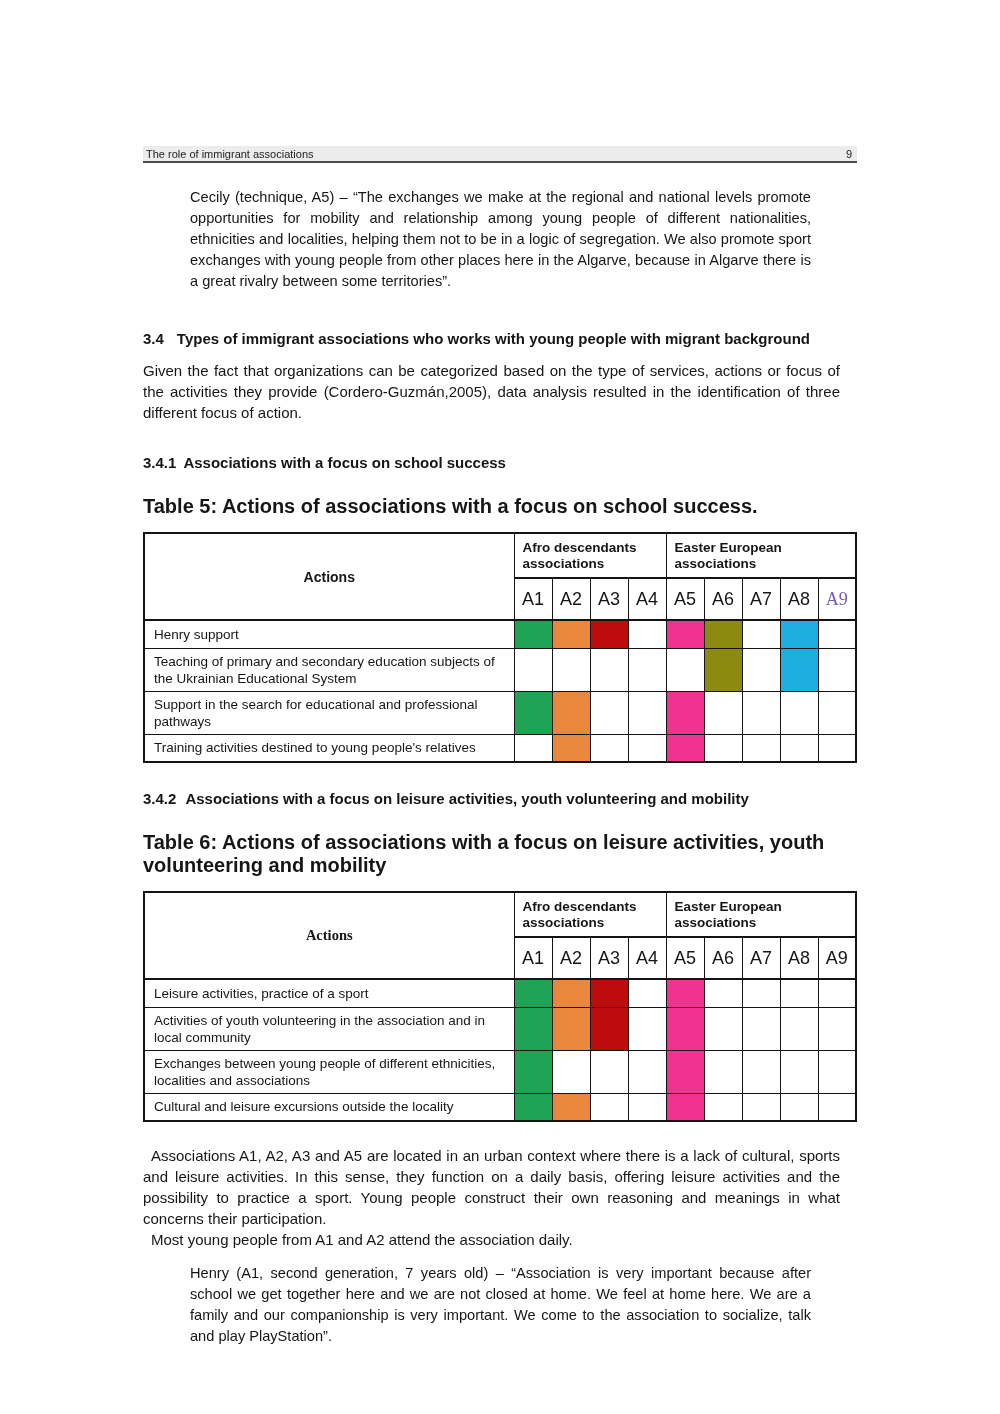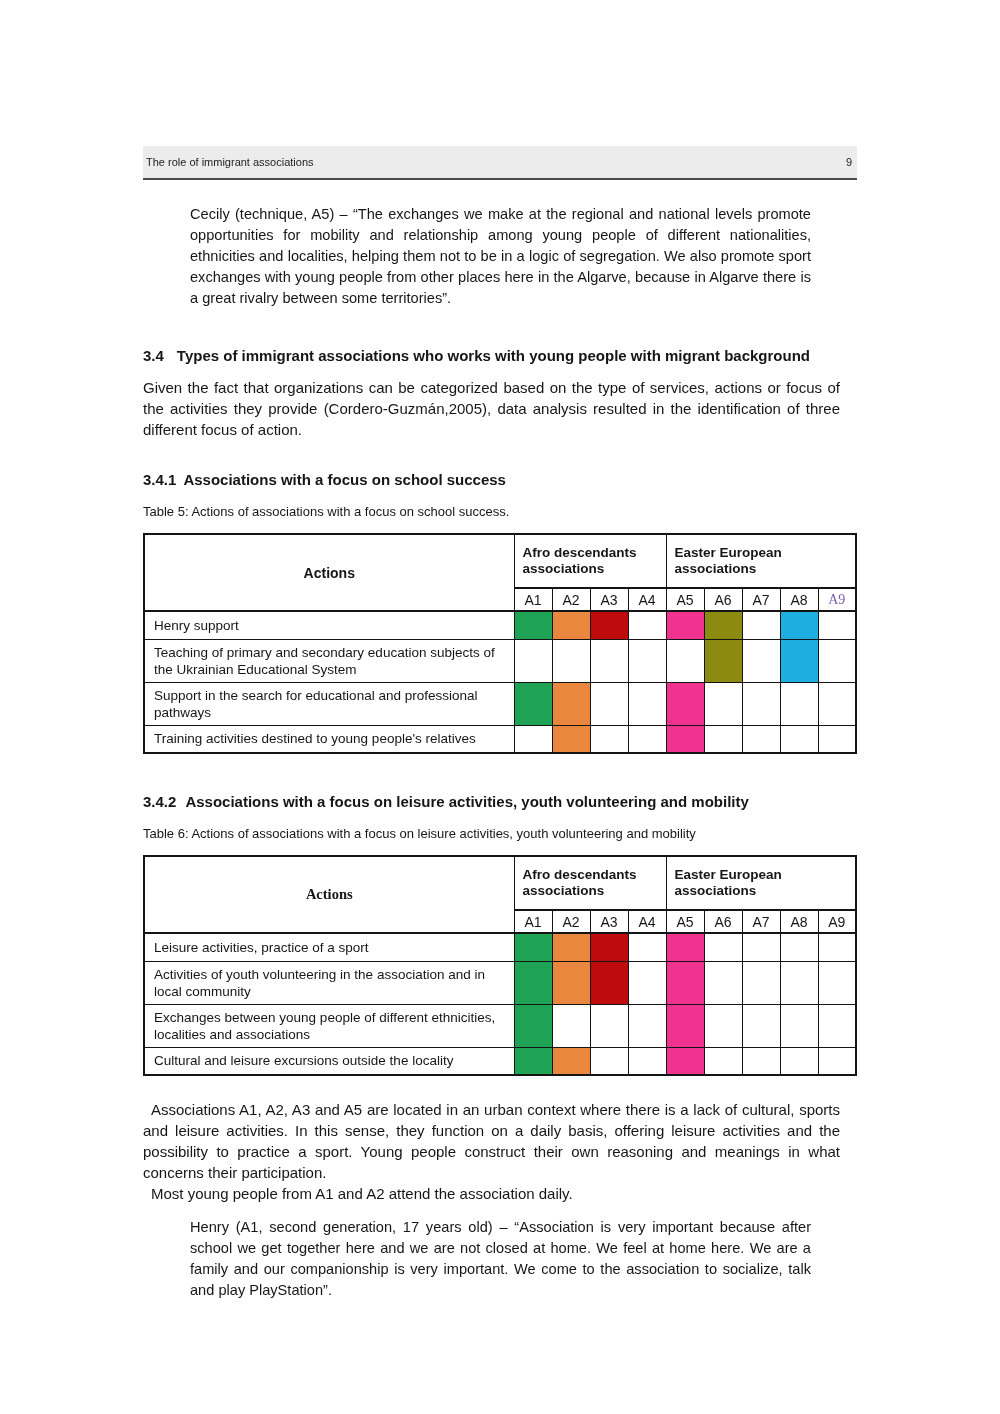--- a/index.html
+++ b/index.html
@@ -10,73 +10,73 @@
     color:#161616;
     font-family:"Liberation Sans", sans-serif;
     overflow:hidden;
   }
   .page { width:1000px; height:1414px; padding:146px 143px 40px 143px; }
 
   .header-bar {
     display:flex; justify-content:space-between; align-items:center;
     background:#ececec;
     border-bottom:2px solid #4a4a4a;
-    height:34px;
+    height:17px;
     padding:1px 5px 1px 3px;
     font-size:11px;
     color:#222;
   }
 
   .quote {
     margin:24px 46px 0 47px;
     font-size:14.6px;
     line-height:21px;
     text-align:justify;
   }
 
   .sec { font-size:15px; font-weight:bold; margin:38px 0 0 0; }
   .sec .num-gap-a { display:inline-block; margin-right:13px; }
   .sec .num-gap-b { display:inline-block; margin-right:7px; }
   .sec .num-gap-c { display:inline-block; margin-right:9px; }
   .sec-341 { margin-top:31px; }
-  .sec-342 { margin-top:39px; }
+  .sec-342 { margin-top:27px; }
 
   .para {
     font-size:15px; line-height:21px;
     text-align:justify;
     margin:13px 17px 0 0;
   }
   .para-after { margin-top:23px; text-indent:8px; }
   .para-most { margin-top:0; text-indent:8px; text-align:left; }
 
-  .caption { font-size:13px; font-weight:normal; margin:16px 0 0 0; }
+  .caption { font-size:20px; font-weight:bold; margin:24px 0 0 0; }
 
   table.doc-table {
     margin-top:14px;
     border-collapse:collapse;
     table-layout:fixed;
     width:714px;
     border:2px solid #141414;
     font-size:13.5px;
     color:#161616;
   }
   .doc-table th, .doc-table td { border:1px solid #141414; padding:0; }
   .doc-table thead th { border-bottom-width:2px; }
   .doc-table .actions-th {
     width:370px; text-align:center; vertical-align:middle;
     padding:4px 9px; font-size:14px; font-weight:bold;
   }
   .doc-table.serif-actions .actions-th { font-family:"Liberation Serif", serif; font-size:14.5px; }
   .doc-table .group-th {
     text-align:left; vertical-align:middle;
-    padding:3px 8px; height:54px; font-weight:bold; font-size:13.5px; line-height:16px;
+    padding:3px 8px; height:45px; font-weight:bold; font-size:13.5px; line-height:16px;
   }
   .doc-table .a-th {
-    height:23px; width:38px; text-align:center; vertical-align:middle;
-    font-weight:normal; font-size:14px;
+    height:42px; width:38px; text-align:center; vertical-align:middle;
+    font-weight:normal; font-size:18px;
   }
   .doc-table .a-th.a9-serif { font-family:"Liberation Serif", serif; }
   .doc-table .label-td {
     text-align:left; vertical-align:middle;
     padding:4px 9px; height:28px; line-height:17px; font-size:13.5px;
   }
   .doc-table tr.muted-top td { border-top-color:#8a8a8a; }
 </style>
 </head>
 <body>
@@ -250,15 +250,15 @@
             <td></td>
             <td></td>
           </tr>
         </tbody>
       </table>
     </div>
 
   <p class="para para-after">Associations A1, A2, A3 and A5 are located in an urban context where there is a lack of cultural, sports and leisure activities. In this sense, they function on a daily basis, offering leisure activities and the possibility to practice a sport. Young people construct their own reasoning and  meanings in what concerns their participation.</p>
   <p class="para para-most">Most young people from A1 and A2 attend the association daily.</p>
 
-  <p class="quote" style="margin-top:13px;">Henry (A1, second generation, 17 years old) – “Association is very important because after school we get together here and we are not closed at home. We feel at home here. We are a family and our companionship is very important. We come to the association to socialize, talk and play PlayStation”.</p>
+  <p class="quote" style="margin-top:13px;">Henry (A1, second generation, 7 years old) – “Association is very important because after school we get together here and we are not closed at home. We feel at home here. We are a family and our companionship is very important. We come to the association to socialize, talk and play PlayStation”.</p>
 
 </div>
 
 </body></html>

